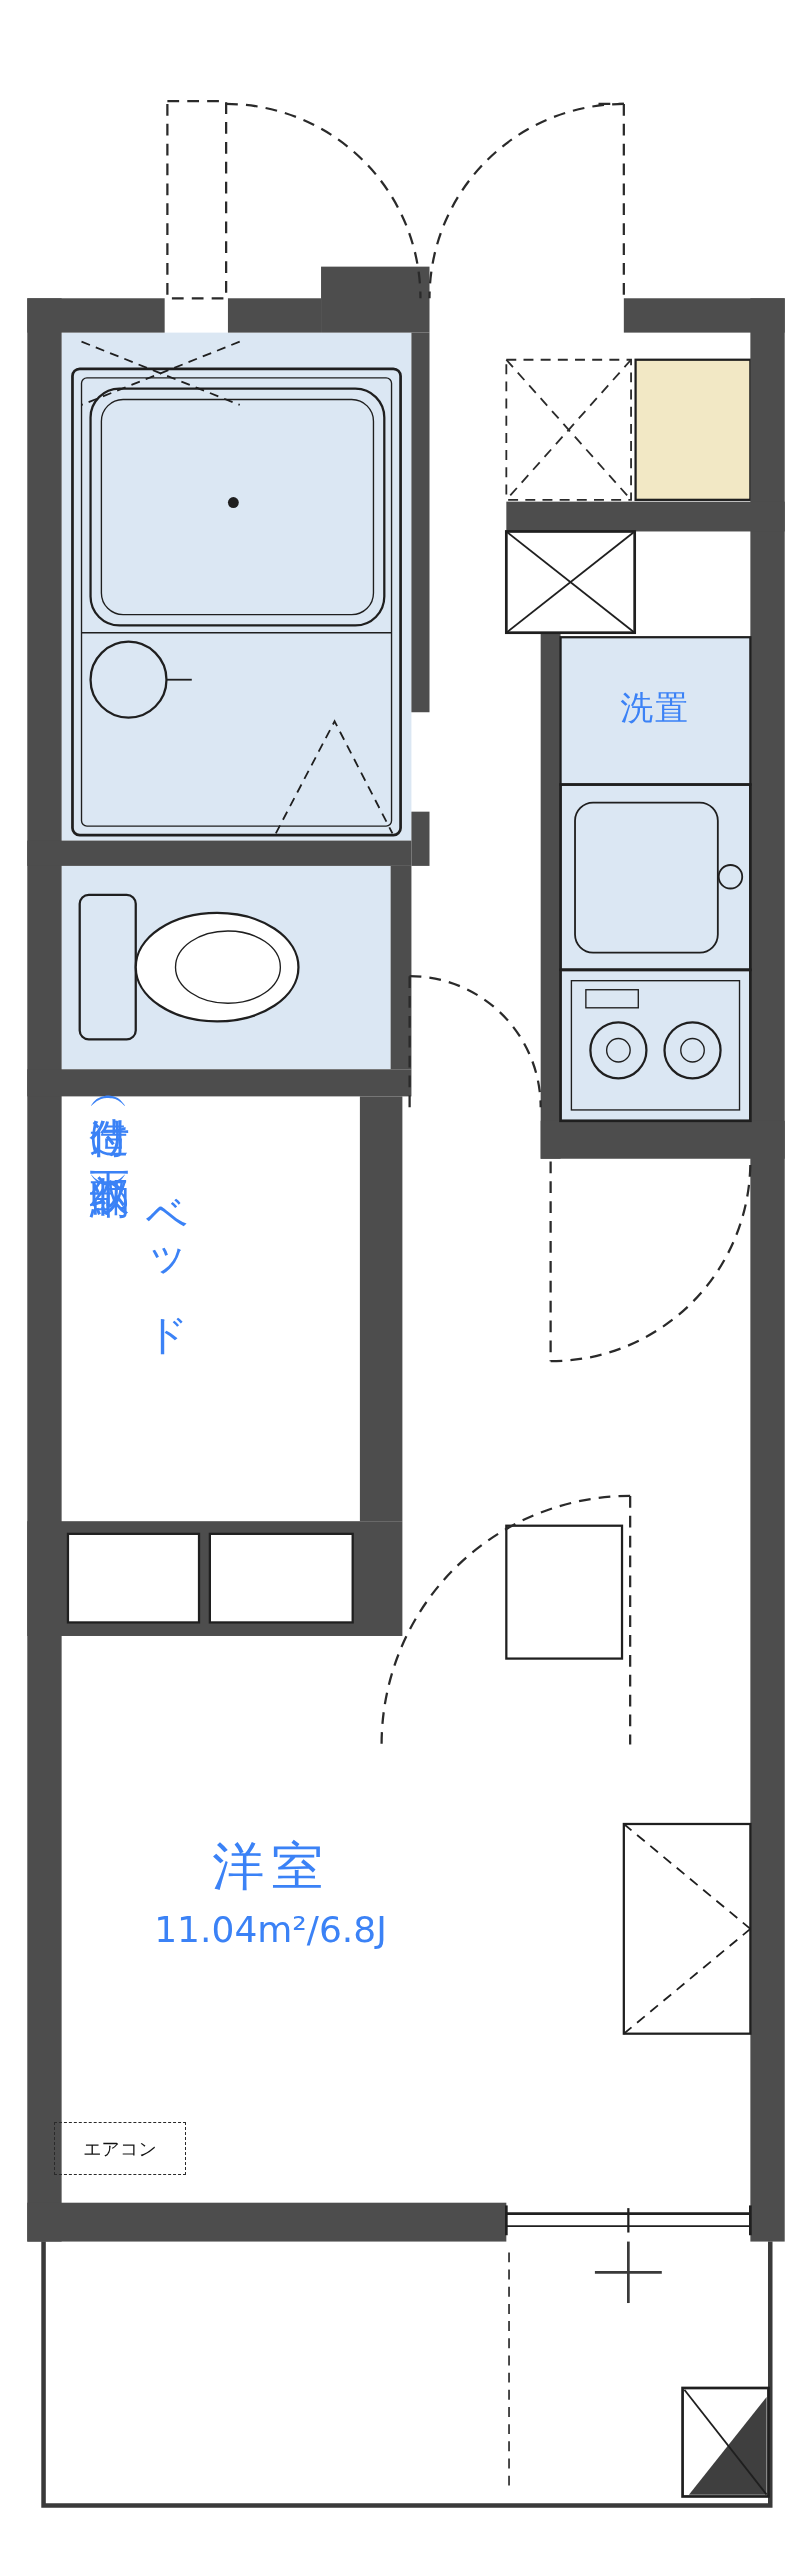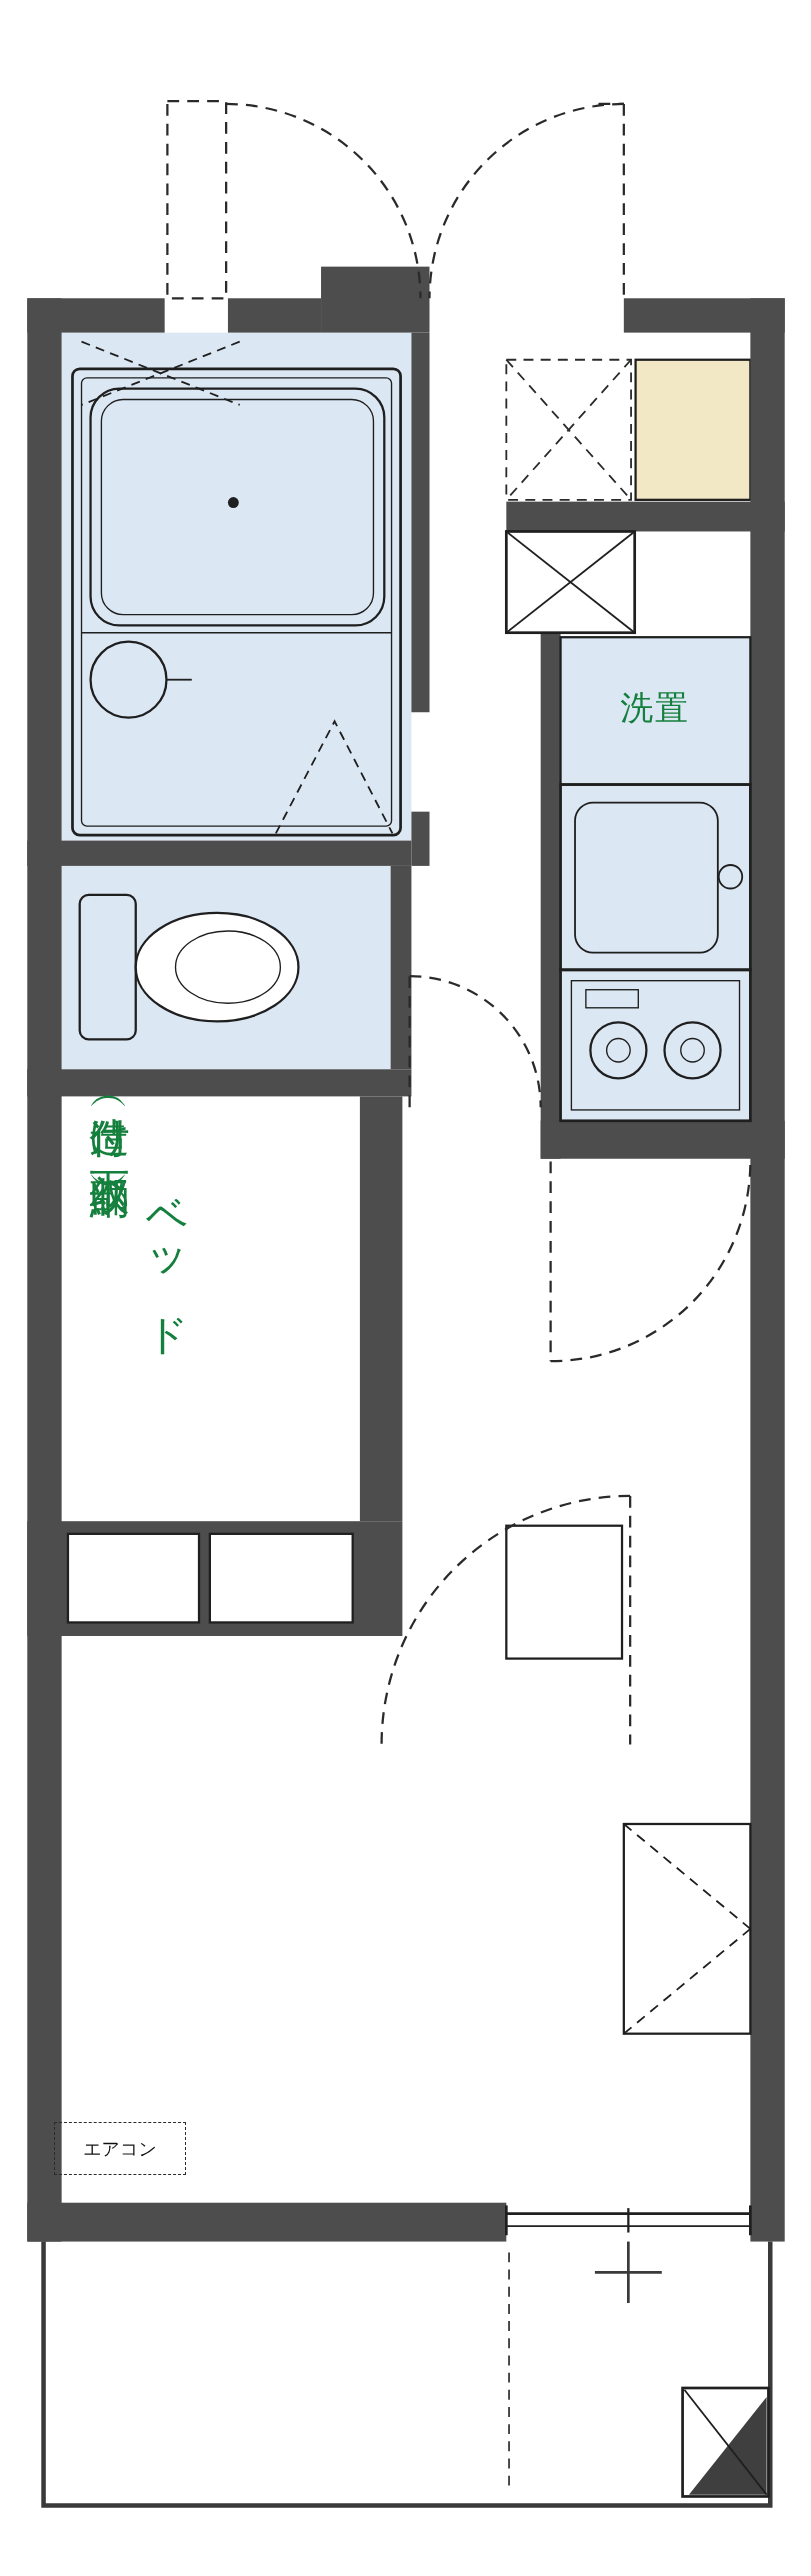--- a/index.html
+++ b/index.html
@@ -5,21 +5,21 @@
   html,body { margin:0; padding:0; background:#ffffff; }
   .plan {
     position:relative;
     width:812px; height:2576px;
     background:#ffffff;
     font-family:"DejaVu Sans","Liberation Sans",sans-serif;
     color:#111;
     overflow:hidden;
   }
   .plan svg { position:absolute; left:0; top:0; }
-  .label { position:absolute; color:#15803d; line-height:1.15; }
+  .label { position:absolute; color:#3b82f6; line-height:1.15; }
   .label.center { text-align:center; }
   .v-text { writing-mode:vertical-rl; text-orientation:mixed; }
   .laundry-label { left:560px; top:689px; width:190px; font-size:33px; letter-spacing:1.8px; }
   .bed-note     { left:87px;  top:1083px; font-size:40px; letter-spacing:2.7px; }
   .bed-main     { left:143px; top:1168px; font-size:42px; letter-spacing:11px; }
   .room-name    { left:127px; top:1837px; width:289px; font-size:52px; letter-spacing:7.2px; }
   .room-area    { left:99px; top:1909px; width:343px; font-size:36px; }
   .aircon-box {
     position:absolute; left:54px; top:2122px; width:130px; height:51px;
     border:1.8px dashed #2a2a2a;
@@ -168,18 +168,20 @@
     <g>
       <rect x="755" y="2642" width="95" height="120" fill="none" stroke="#1f1f1f" stroke-width="3"></rect>
       <polygon points="848,2652 848,2760 762,2760" fill="#3f3f3f"></polygon>
       <line x1="757" y1="2644" x2="848" y2="2760" stroke="#1f1f1f" stroke-width="2"></line>
     </g>
   </svg>
 
   <div class="label laundry-label center">洗置</div>
   <div class="label v-text bed-note">（造付け下部収納）</div>
   <div class="label v-text bed-main">ベッド</div>
+  <div class="label room-name center">洋室</div>
+  <div class="label room-area center">11.04m²/6.8J</div>
   <div class="aircon-box">
     <span>エアコン</span>
   </div>
 
 </div>
 
 
 </body></html>

